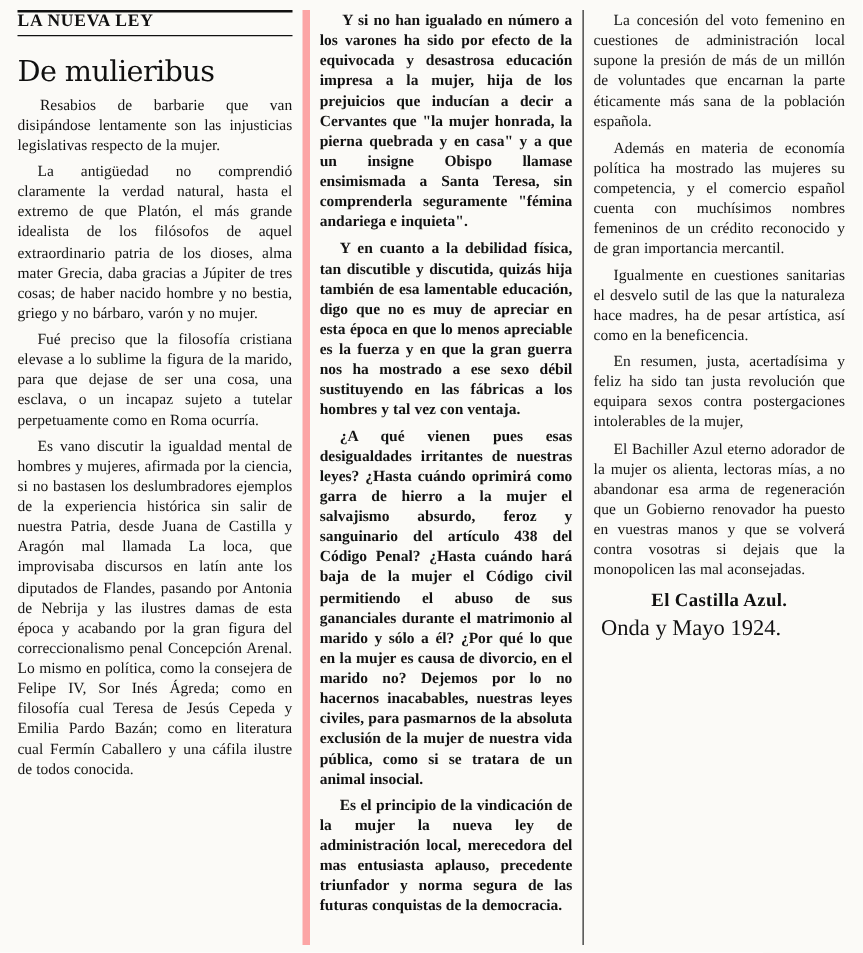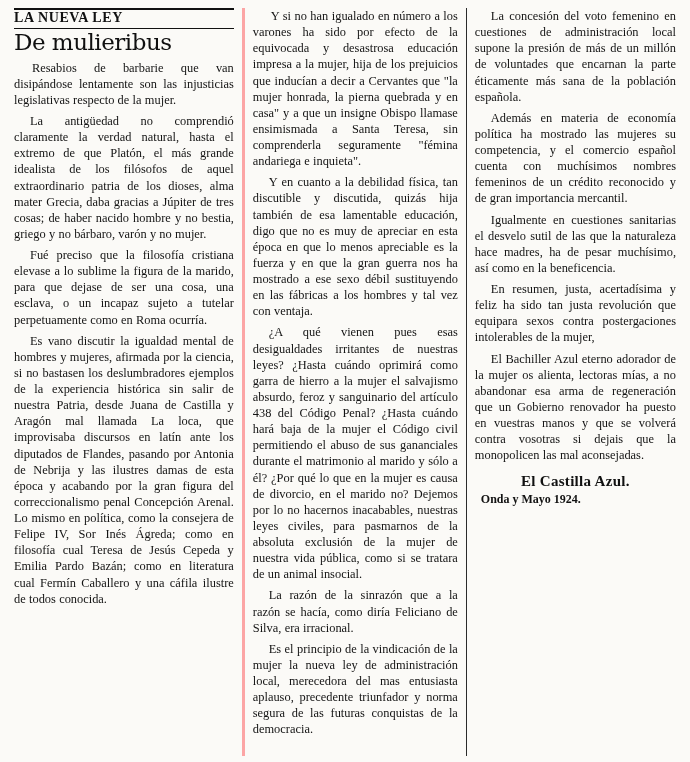--- a/index.html
+++ b/index.html
@@ -29,27 +29,27 @@
     height: 762px;
     padding: 8px 6px 6px 6px;
     box-sizing: border-box;
   }
   .col {
     box-sizing: border-box;
     padding: 0 8px;
     position: relative;
   }
   .col-1 { width: 240px; }
-  .col-2 { width: 228px; border-left: 3px solid #fca5a5; }
+  .col-2 { width: 228px; border-left: 6px solid #fca5a5; font-weight: bold; }
   .col-3 { width: 222px; border-left: 1px solid #2b2b2b; }
 
   .kicker-wrap {
     border-top: 2px solid #111;
     border-bottom: 1px solid #111;
-    margin: 0 0 2px 0;
+    margin: 0 0 18px 0;
     padding: 1px 0 2px 0;
   }
   .kicker {
     font-family: "Liberation Serif", serif;
     font-size: 14px;
     font-weight: bold;
     letter-spacing: 0.6px;
     color: #111;
     line-height: 1.05;
   }
@@ -79,24 +79,23 @@
   }
 
   .signature {
     text-align: center;
     font-size: 15px;
     font-weight: bold;
     margin: 10px 0 2px 0;
     letter-spacing: 0.3px;
   }
   .dateline {
-    font-size: 12px;
+    font-size: 18px;
     margin: 0 0 0 6px;
     text-align: left;
-    font-weight: bold;
   }
   .col-inner { position: relative; height: 100%; }
 </style>
 </head>
 <body>
 
 <div class="page">
   <div class="columns">
 
     <div class="col col-1">
@@ -110,30 +109,29 @@
         <p class="body">Fué preciso que la filosofía cristiana elevase a lo sublime la figura de la marido, para que dejase de ser una cosa, una esclava, o un incapaz sujeto a tutelar perpetuamente como en Roma ocurría.</p>
         <p class="body">Es vano discutir la igualdad mental de hombres y mujeres, afirmada por la ciencia, si no bastasen los deslumbradores ejemplos de la experiencia histórica sin salir de nuestra Patria, desde Juana de Castilla y Aragón mal llamada La loca, que improvisaba discursos en latín ante los diputados de Flandes, pasando por Antonia de Nebrija y las ilustres damas de esta época y acabando por la gran figura del correccionalismo penal Concepción Arenal. Lo mismo en política, como la consejera de Felipe IV, Sor Inés Ágreda; como en filosofía cual Teresa de Jesús Cepeda y Emilia Pardo Bazán; como en literatura cual Fermín Caballero y una cáfila ilustre de todos conocida.</p>
       </div>
     </div>
 
     <div class="col col-2">
       <div class="col-inner">
         <p class="body first">Y si no han igualado en número a los varones ha sido por efecto de la equivocada y desastrosa educación impresa a la mujer, hija de los prejuicios que inducían a decir a Cervantes que "la mujer honrada, la pierna quebrada y en casa" y a que un insigne Obispo llamase ensimismada a Santa Teresa, sin comprenderla seguramente "fémina andariega e inquieta".</p>
         <p class="body">Y en cuanto a la debilidad física, tan discutible y discutida, quizás hija también de esa lamentable educación, digo que no es muy de apreciar en esta época en que lo menos apreciable es la fuerza y en que la gran guerra nos ha mostrado a ese sexo débil sustituyendo en las fábricas a los hombres y tal vez con ventaja.</p>
         <p class="body">¿A qué vienen pues esas desigualdades irritantes de nuestras leyes? ¿Hasta cuándo oprimirá como garra de hierro a la mujer el salvajismo absurdo, feroz y sanguinario del artículo 438 del Código Penal? ¿Hasta cuándo hará baja de la mujer el Código civil permitiendo el abuso de sus gananciales durante el matrimonio al marido y sólo a él? ¿Por qué lo que en la mujer es causa de divorcio, en el marido no? Dejemos por lo no hacernos inacabables, nuestras leyes civiles, para pasmarnos de la absoluta exclusión de la mujer de nuestra vida pública, como si se tratara de un animal insocial.</p>
-        <p class="body">La razón de la sinrazón que a la razón se hacía, como diría Feliciano de Silva, era irracional.</p>
         <p class="body">Es el principio de la vindicación de la mujer la nueva ley de administración local, merecedora del mas entusiasta aplauso, precedente triunfador y norma segura de las futuras conquistas de la democracia.</p>
       </div>
     </div>
 
     <div class="col col-3">
       <div class="col-inner">
         <p class="body">La concesión del voto femenino en cuestiones de administración local supone la presión de más de un millón de voluntades que encarnan la parte éticamente más sana de la población española.</p>
         <p class="body">Además en materia de economía política ha mostrado las mujeres su competencia, y el comercio español cuenta con muchísimos nombres femeninos de un crédito reconocido y de gran importancia mercantil.</p>
-        <p class="body">Igualmente en cuestiones sanitarias el desvelo sutil de las que la naturaleza hace madres, ha de pesar muchísimo, así como en la beneficencia.</p>
+        <p class="body">Igualmente en cuestiones sanitarias el desvelo sutil de las que la naturaleza hace madres, ha de pesar artística, así como en la beneficencia.</p>
         <p class="body">En resumen, justa, acertadísima y feliz ha sido tan justa revolución que equipara sexos contra postergaciones intolerables de la mujer,</p>
         <p class="body">El Bachiller Azul eterno adorador de la mujer os alienta, lectoras mías, a no abandonar esa arma de regeneración que un Gobierno renovador ha puesto en vuestras manos y que se volverá contra vosotras si dejais que la monopolicen las mal aconsejadas.</p>
         <div class="signature">El Castilla Azul.</div>
         <div class="dateline">Onda y Mayo 1924.</div>
       </div>
     </div>
 
   </div>
 </div>
 

